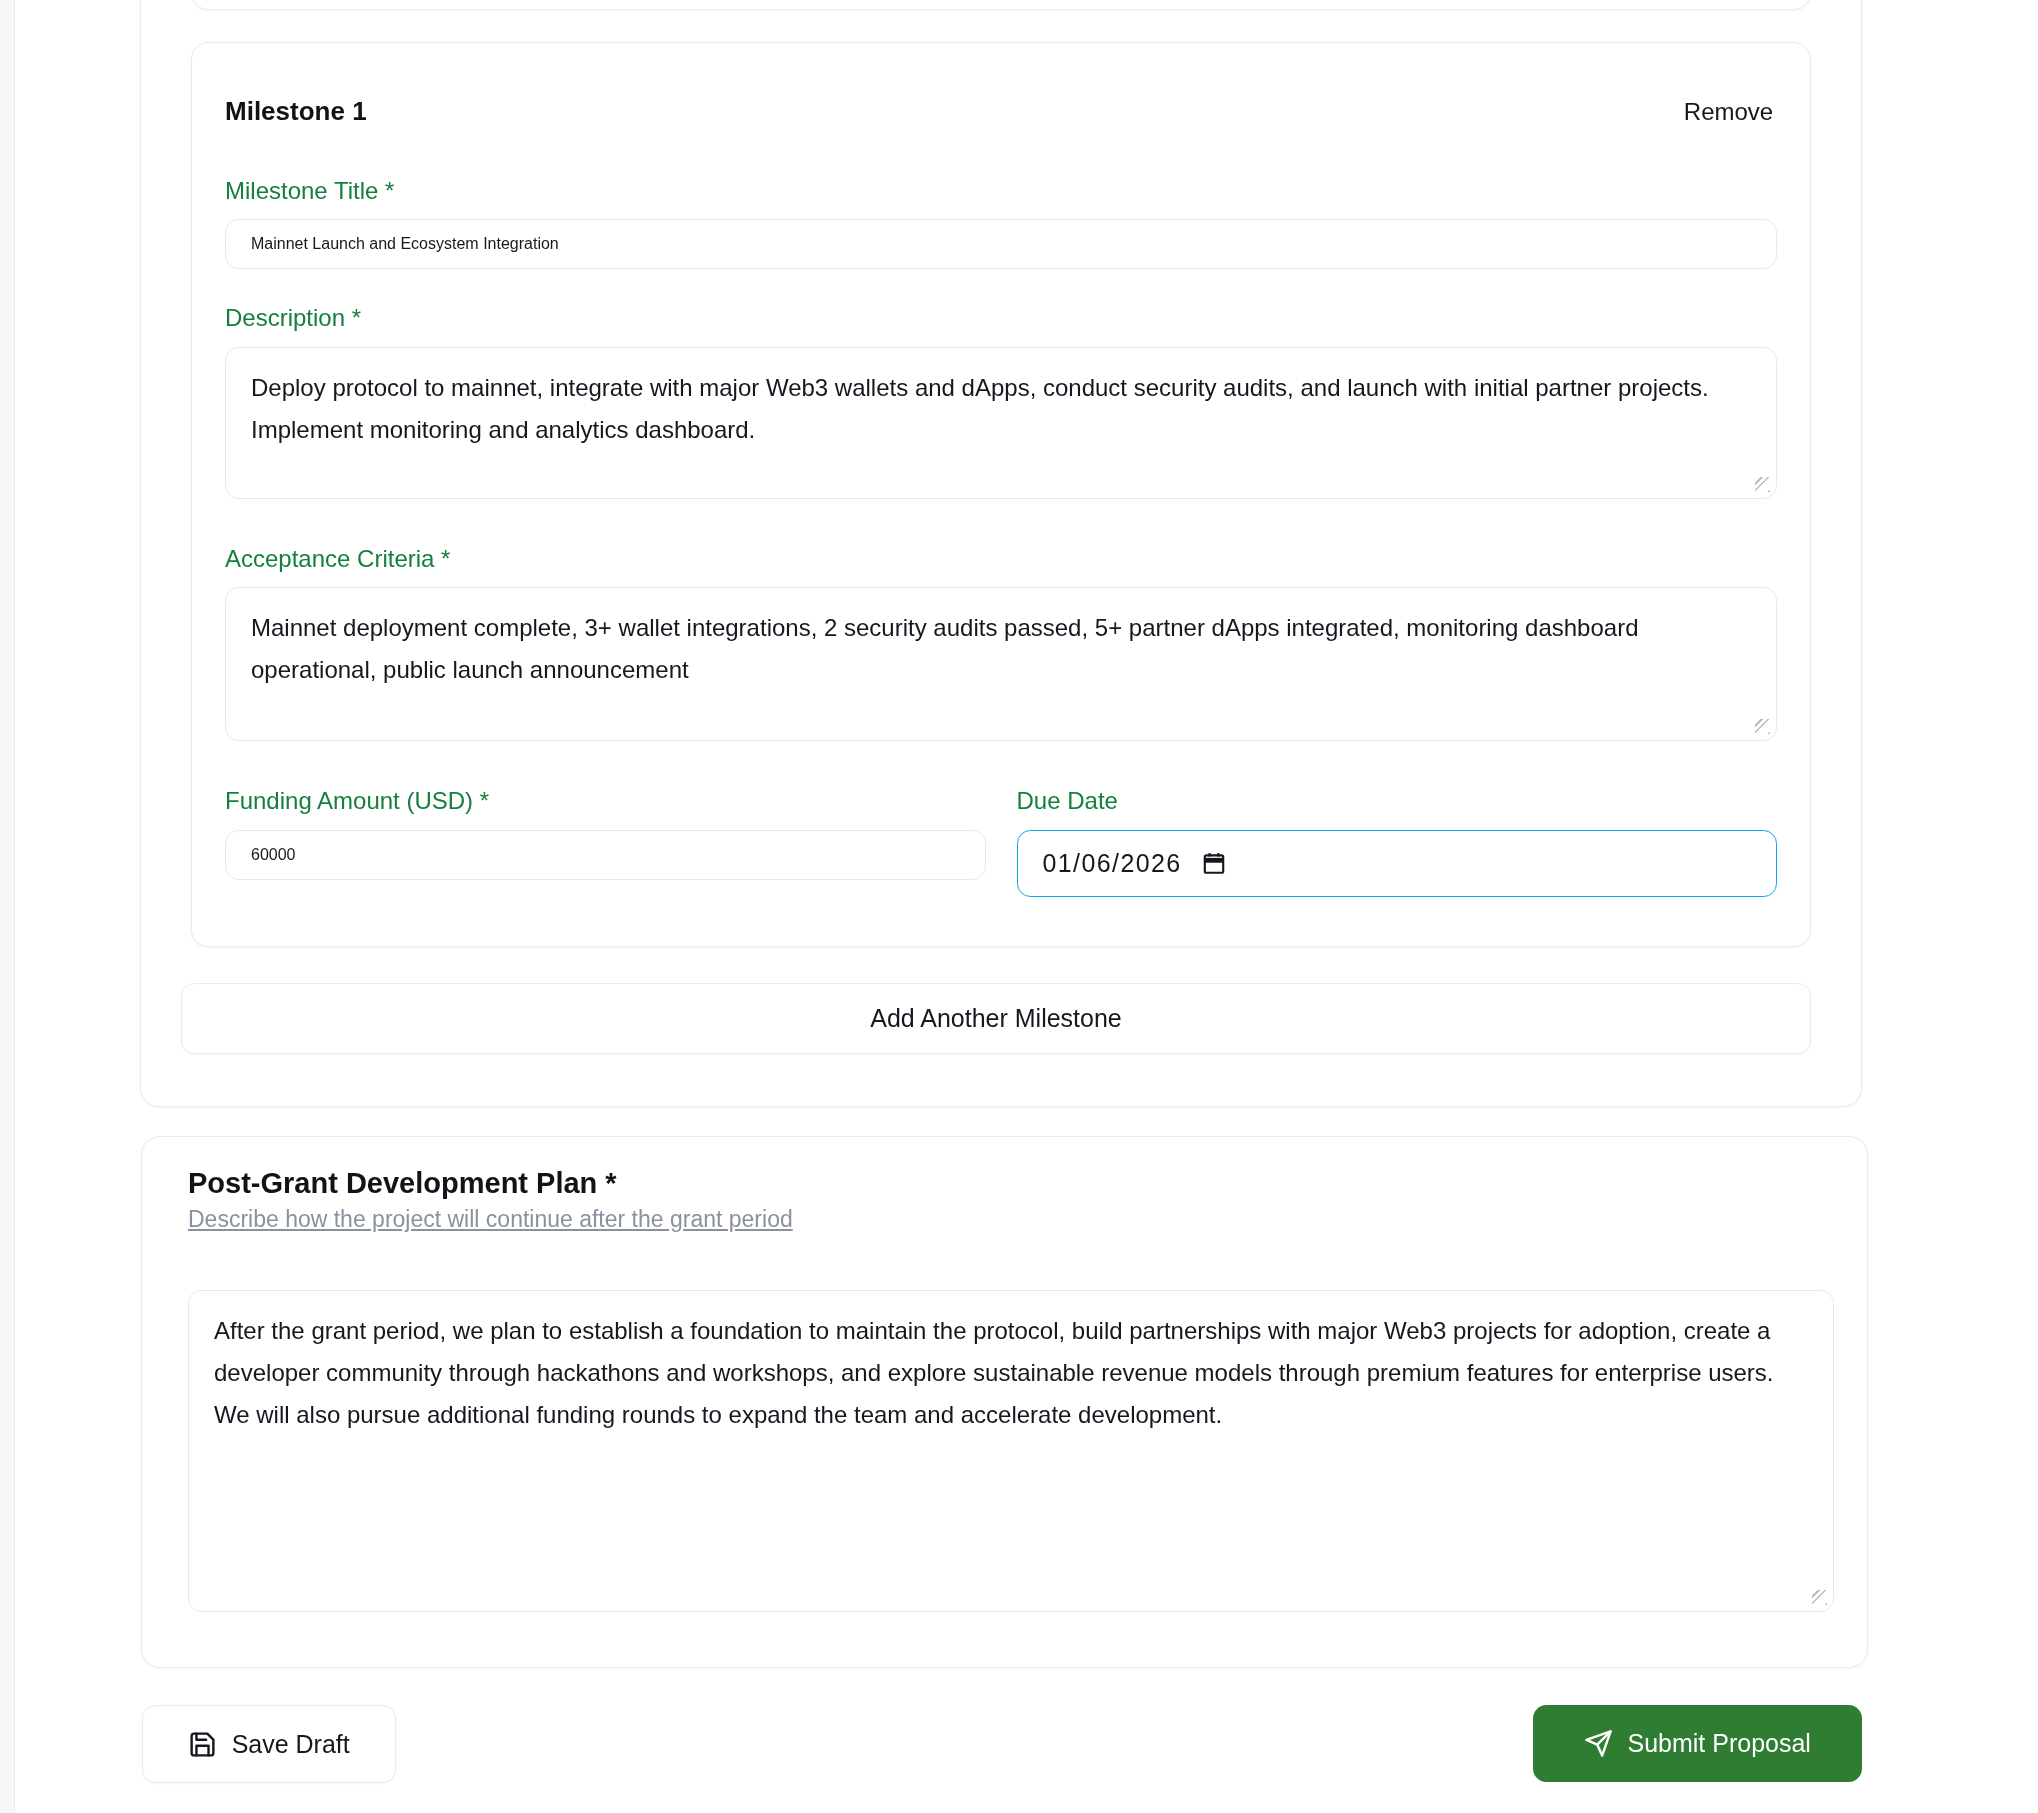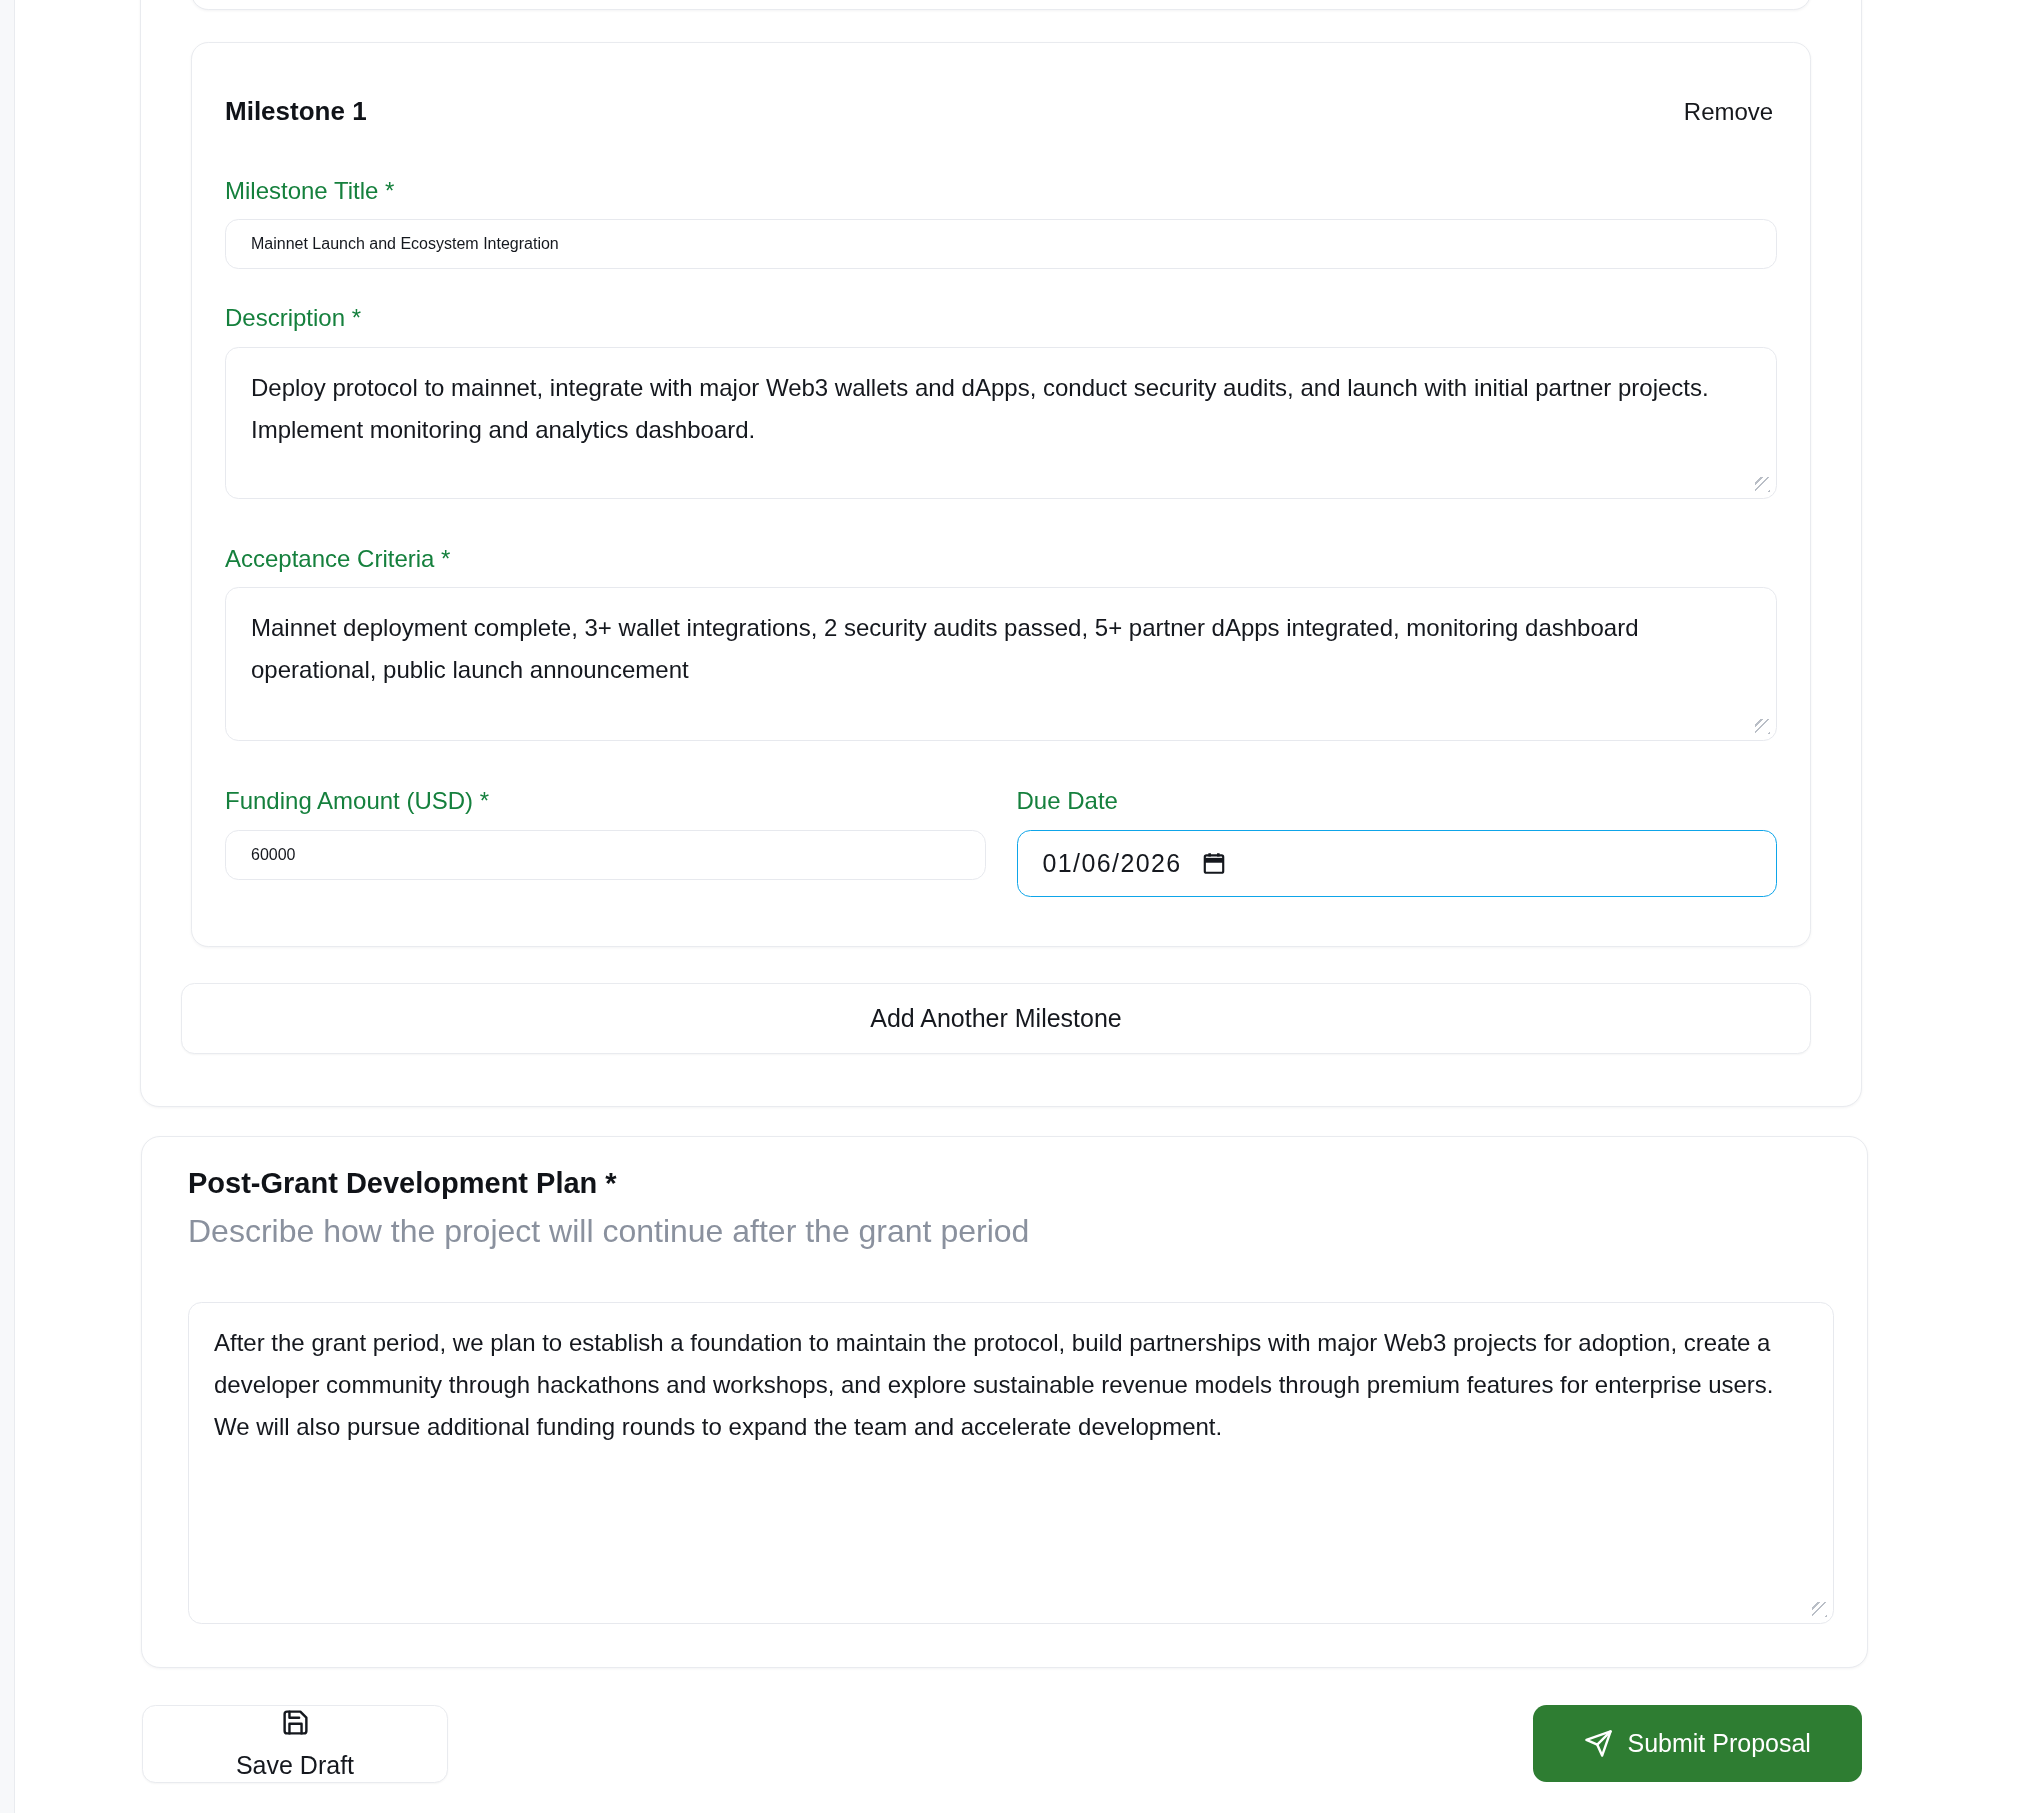--- a/index.html
+++ b/index.html
@@ -78,33 +78,32 @@
     box-shadow: 0 1px 1.9px rgba(20,24,34,.04);
     display: flex; align-items: center; justify-content: center;
     font-family: inherit; font-size: 25px; font-weight: 500; color: #15181e; cursor: pointer;
   }
 
   .postgrant-card {
     position: absolute; left: 141px; top: 1136px; width: 1727px; height: 532px;
     padding: 29px 33px 0 46px;
   }
   .pg-title { font-size: 29px; font-weight: 700; line-height: 35px; color: #101318; }
-  .pg-subtitle { font-size: 32px; line-height: 29px; color: #8a919e; margin-top: 16px; }
+  .pg-subtitle { font-size: 23px; line-height: 29px; color: #8a919e; margin-top: 4px; text-decoration: underline; }
   .pg-ta-wrap { margin-top: 56px; margin-bottom: 0; }
 
   .btn {
     position: absolute; display: flex; align-items: center; justify-content: center;
     gap: 14.4px; border-radius: 13.4px; font-family: inherit; font-size: 25px; font-weight: 500;
     cursor: pointer;
   }
   .save-btn {
-    left: 142px; top: 1705px; width: 306px; height: 78px;
+    left: 142px; top: 1705px; width: 254px; height: 78px;
     background: #fff; border: 1px solid #e9ebef; color: #15181e;
     box-shadow: 0 1px 1.9px rgba(20,24,34,.04);
-    flex-direction: column;
   }
   .submit-btn {
     left: 1533px; top: 1705px; width: 329px; height: 77px;
     border: none; color: #ffffff;
   }
   .icon { display: inline-flex; }
 </style>
 </head>
 <body>
 

